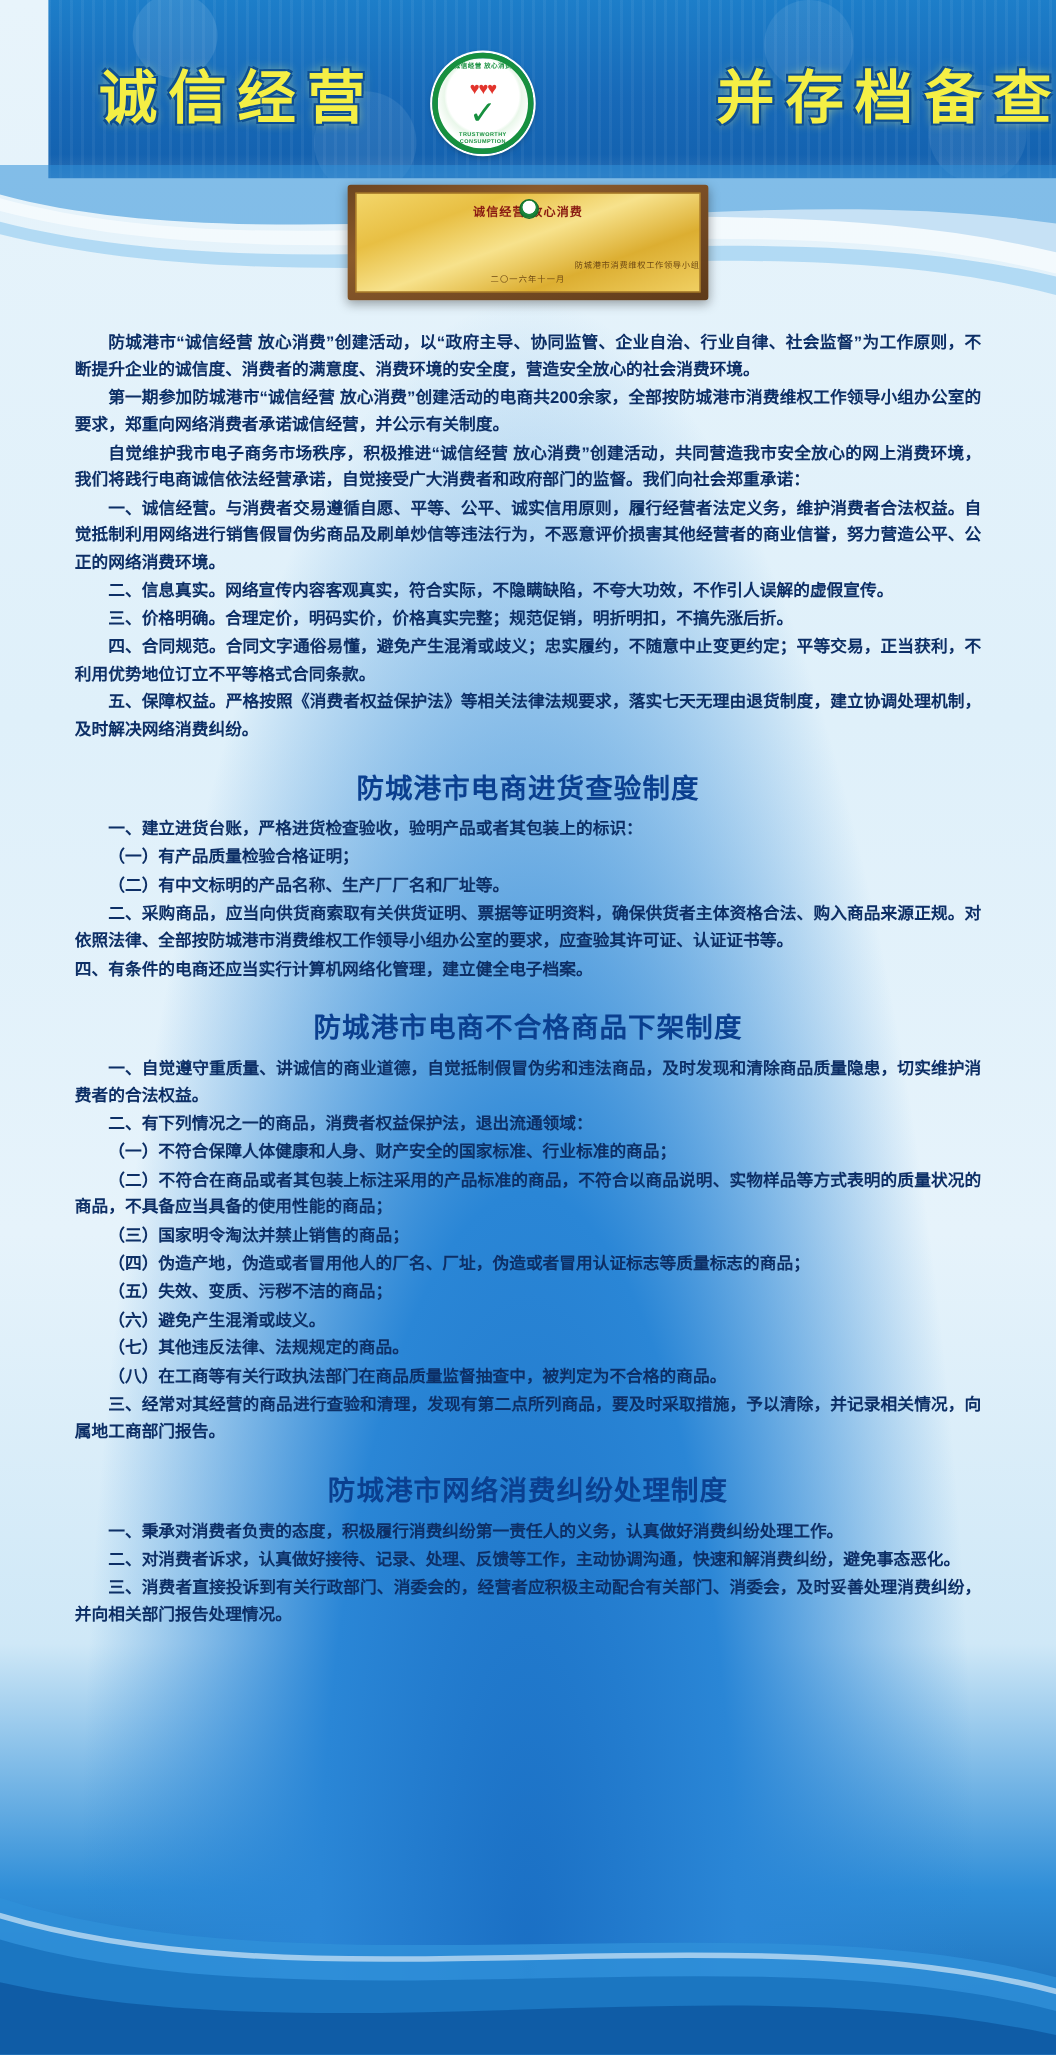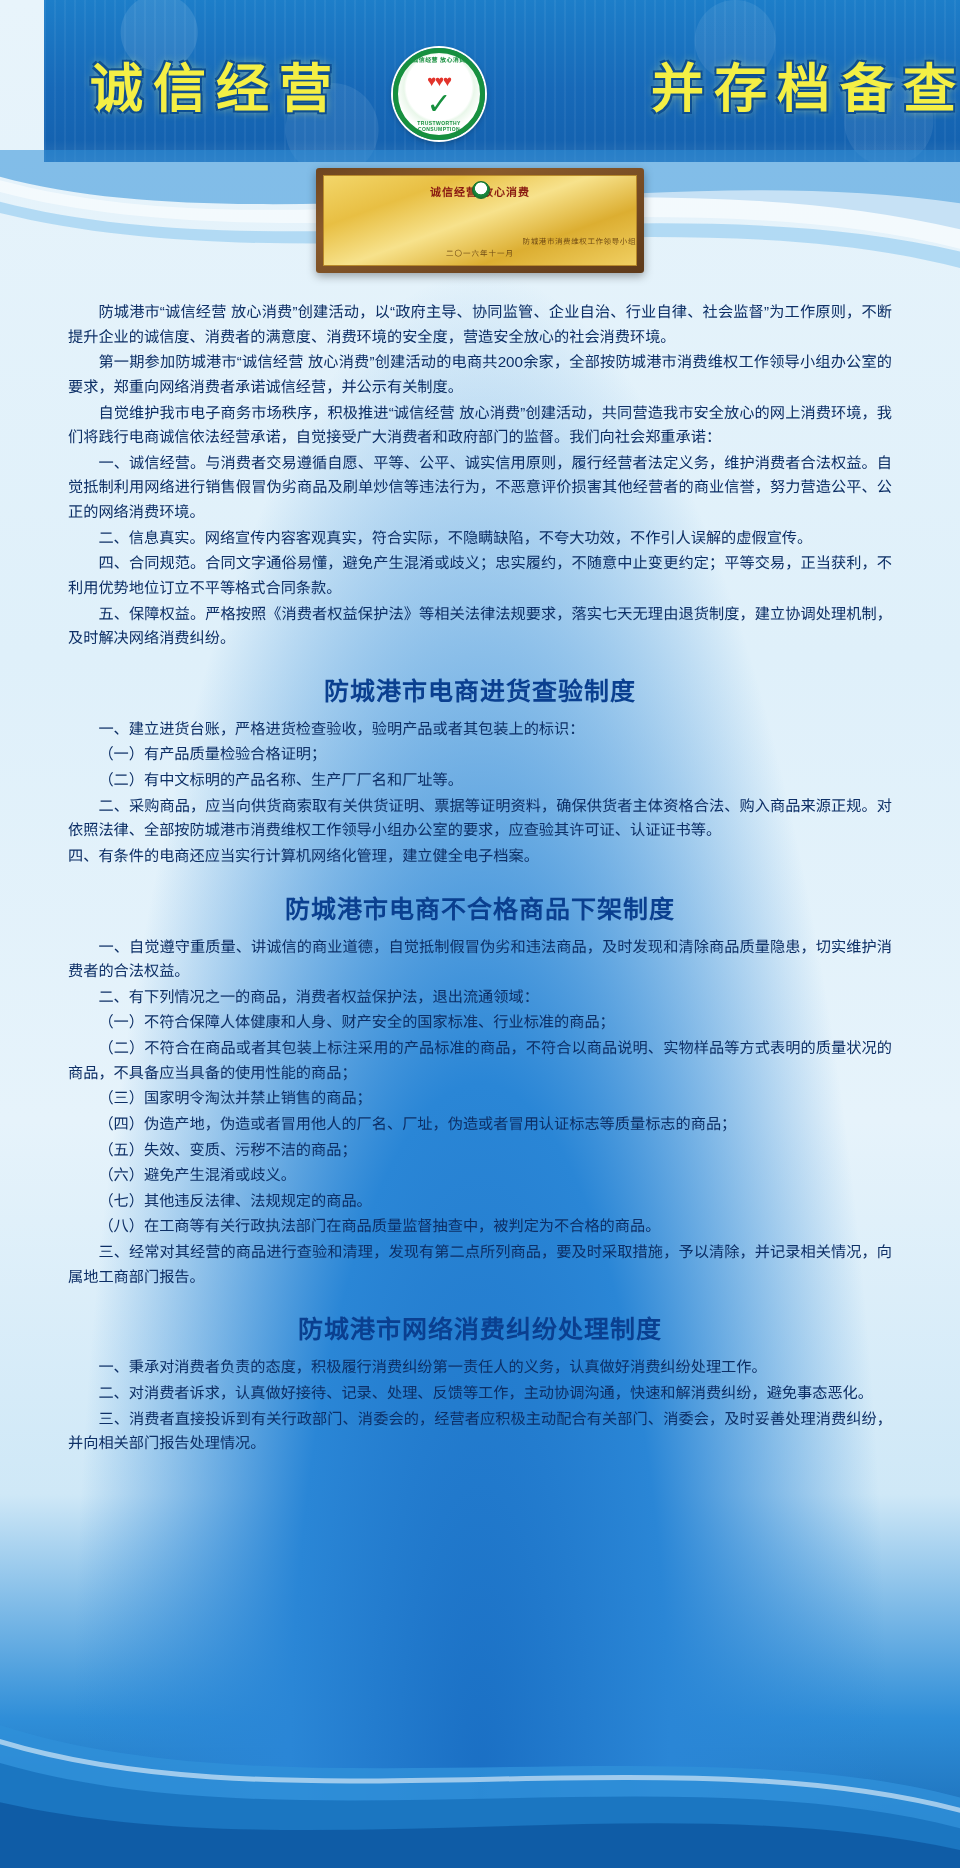--- a/index.html
+++ b/index.html
@@ -114,21 +114,21 @@
   }
 
   
   .content{
     position:absolute;left:68px;top:300px;width:824px;
     color:#0b2f63;
   }
   .para{
     font-size:15.2px;line-height:1.62;text-align:justify;
     text-indent:2em;margin:0 0 1px 0;
-    font-weight:normal;
+    font-weight:bold;
     color:#0d2f66;
   }
   .para.noind{text-indent:0;}
   .sec-title{
     text-align:center;
     font-size:25px;font-weight:bold;color:#0a3f8f;
     margin:20px 0 10px 0;
     letter-spacing:1px;
   }
   .block{margin-bottom:0;}
@@ -176,20 +176,21 @@
 
     <div class="block">
       <p class="para">防城港市“诚信经营 放心消费”创建活动，以“政府主导、协同监管、企业自治、行业自律、社会监督”为工作原则，不断提升企业的诚信度、消费者的满意度、消费环境的安全度，营造安全放心的社会消费环境。</p>
       <p class="para">第一期参加防城港市“诚信经营 放心消费”创建活动的电商共200余家，全部按防城港市消费维权工作领导小组办公室的要求，郑重向网络消费者承诺诚信经营，并公示有关制度。</p>
     </div>
 
     <div class="block">
       <p class="para">自觉维护我市电子商务市场秩序，积极推进“诚信经营 放心消费”创建活动，共同营造我市安全放心的网上消费环境，我们将践行电商诚信依法经营承诺，自觉接受广大消费者和政府部门的监督。我们向社会郑重承诺：</p>
       <p class="para">一、诚信经营。与消费者交易遵循自愿、平等、公平、诚实信用原则，履行经营者法定义务，维护消费者合法权益。自觉抵制利用网络进行销售假冒伪劣商品及刷单炒信等违法行为，不恶意评价损害其他经营者的商业信誉，努力营造公平、公正的网络消费环境。</p>
       <p class="para">二、信息真实。网络宣传内容客观真实，符合实际，不隐瞒缺陷，不夸大功效，不作引人误解的虚假宣传。</p>
+      <p class="para">三、价格明确。合理定价，明码实价，价格真实完整；规范促销，明折明扣，不搞先涨后折。</p>
       <p class="para">四、合同规范。合同文字通俗易懂，避免产生混淆或歧义；忠实履约，不随意中止变更约定；平等交易，正当获利，不利用优势地位订立不平等格式合同条款。</p>
       <p class="para">五、保障权益。严格按照《消费者权益保护法》等相关法律法规要求，落实七天无理由退货制度，建立协调处理机制，及时解决网络消费纠纷。</p>
     </div>
 
     <h2 class="sec-title">防城港市电商进货查验制度</h2>
     <div class="block">
       <p class="para">一、建立进货台账，严格进货检查验收，验明产品或者其包装上的标识：</p>
       <p class="para">（一）有产品质量检验合格证明；</p>
       <p class="para">（二）有中文标明的产品名称、生产厂厂名和厂址等。</p>
       <p class="para">二、采购商品，应当向供货商索取有关供货证明、票据等证明资料，确保供货者主体资格合法、购入商品来源正规。对依照法律、全部按防城港市消费维权工作领导小组办公室的要求，应查验其许可证、认证证书等。</p>

